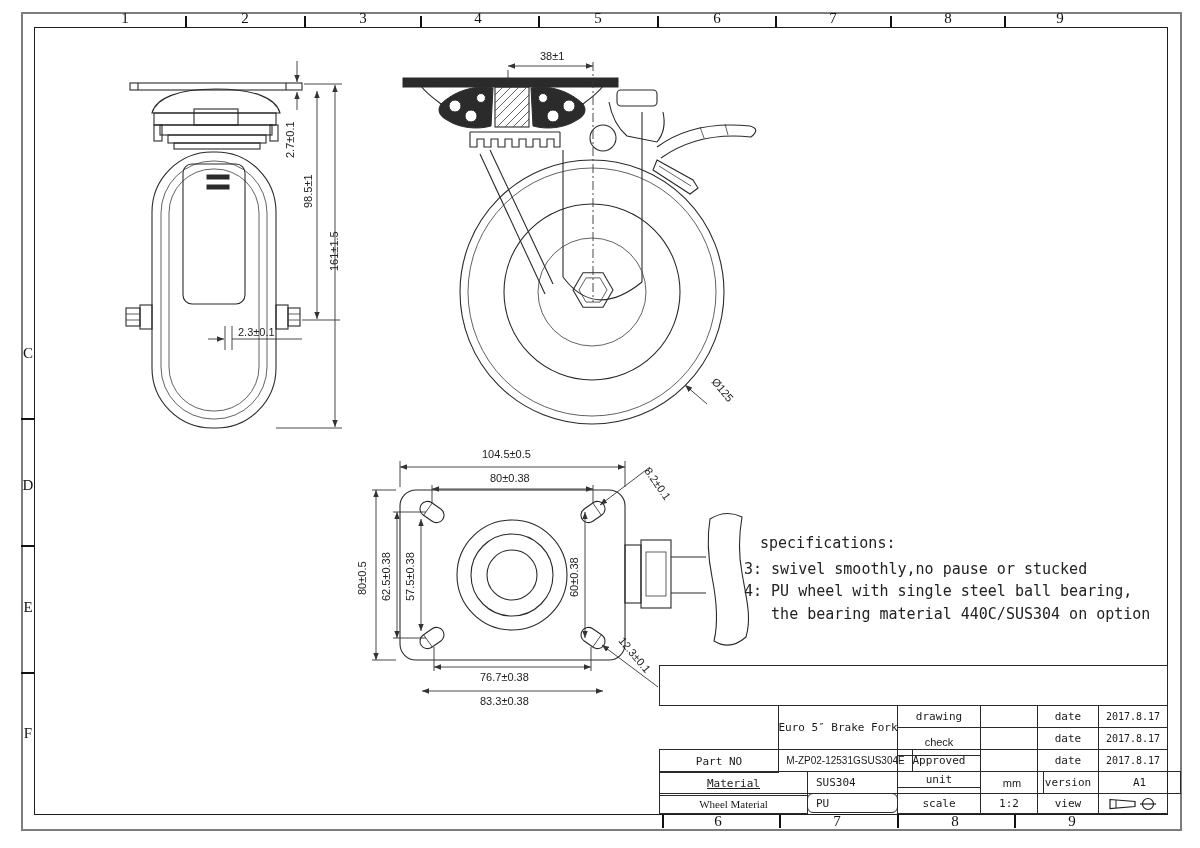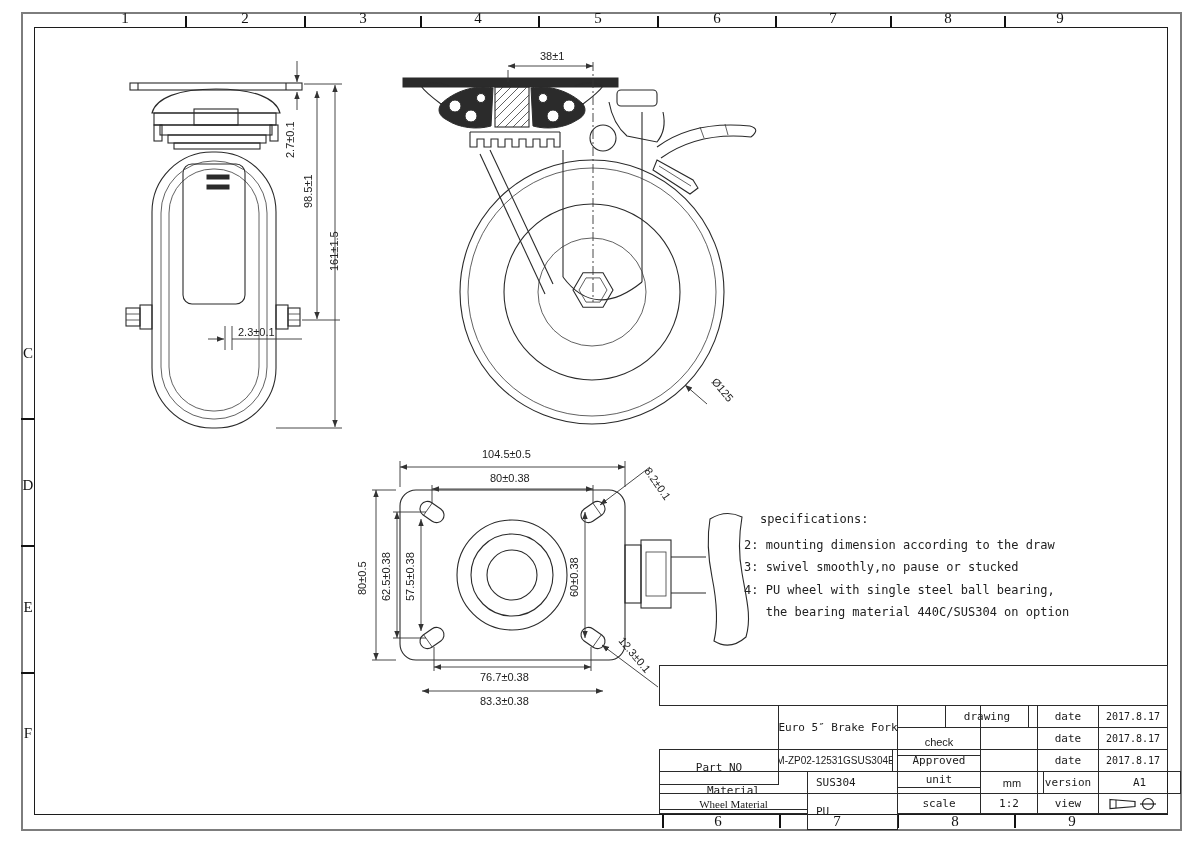--- a/index.html
+++ b/index.html
@@ -10,21 +10,21 @@
   #inner-border{left:34px;top:27px;width:1132px;height:786px;border:1.5px solid #1c1c1c;}
   .ruler-num{width:24px;margin-left:-12px;text-align:center;
              font-family:"Liberation Serif",serif;font-size:15px;color:#111;line-height:15px;}
   .tick-v{width:2px;background:#111;}
   .tick-h{height:2px;background:#111;}
   .tbc{box-sizing:border-box;border:1px solid #2a2a2a;display:flex;align-items:center;
        justify-content:center;font-size:11px;white-space:nowrap;overflow:hidden;}
   .tbc.left{justify-content:flex-start;padding-left:8px;}
   .sans{font-family:"Liberation Sans",sans-serif;}
   .small{font-size:10px;}
-  #specs{font-size:12px;line-height:22.6px;color:#222;}
+  #specs{font-size:15px;line-height:22.6px;color:#222;margin-top:24px;}
   #specs .spec-title{margin:0 0 3px 16px;}
   #specs .spec-line{white-space:pre;}
   svg text{font-family:"Liberation Sans",sans-serif;font-size:11px;fill:#222;}
   svg .ln{stroke:#2a2a2a;stroke-width:1.1;fill:none;}
   svg .thin{stroke:#3a3a3a;stroke-width:0.8;fill:none;}
   svg .dim{stroke:#333;stroke-width:0.9;fill:none;}
   svg .dark{fill:#2b2b2b;stroke:#2b2b2b;}
 </style>
 </head>
 <body>
@@ -279,56 +279,55 @@
       <line class="dim" x1="241" y1="202" x2="241" y2="226"></line>
       <text x="130" y="236">76.7±0.38</text>
 
       <line class="dim" x1="72" y1="246" x2="253" y2="246" marker-start="url(#arw3)" marker-end="url(#arw3)"></line>
       <text x="130" y="260">83.3±0.38</text>
     </g>
   </svg>
 
   <div id="specs" class="abs" style="left:744px;top:508px;width:430px;">
     <div class="spec-title">specifications:</div>
-    <div class="spec-line">2: mounting dimension according to the draw</div>
     <div class="spec-line">3: swivel smoothly,no pause or stucked</div>
     <div class="spec-line">4: PU wheel with single steel ball bearing,</div>
     <div class="spec-line">   the bearing material 440C/SUS304 on option</div>
   </div>
 
   <div class="abs tbc" style="left:659px;top:665px;width:509px;height:41px;"></div>
 
   <div class="abs tbc" style="left:778px;top:705px;width:120px;height:45px;">Euro 5″ Brake Fork</div>
 
-  <div class="abs tbc" style="left:945px;top:705px;width:84px;height:23px;">drawing</div>
+  <div class="abs tbc" style="left:897px;top:705px;width:84px;height:23px;">drawing</div>
   <div class="abs tbc" style="left:980px;top:705px;width:58px;height:23px;"></div>
   <div class="abs tbc" style="left:1037px;top:705px;width:62px;height:23px;">date</div>
   <div class="abs tbc small" style="left:1098px;top:705px;width:70px;height:23px;">2017.8.17</div>
 
   <div class="abs tbc sans" style="left:897px;top:727px;width:84px;height:29px;">check</div>
   <div class="abs tbc" style="left:980px;top:727px;width:58px;height:23px;"></div>
   <div class="abs tbc" style="left:1037px;top:727px;width:62px;height:23px;">date</div>
   <div class="abs tbc small" style="left:1098px;top:727px;width:70px;height:23px;">2017.8.17</div>
 
-  <div class="abs tbc" style="left:659px;top:749px;width:120px;height:36px;">Part NO</div>
-  <div class="abs tbc sans small" style="left:778px;top:749px;width:115px;height:23px;">M-ZP02-12531GSUS304E</div>
+  <div class="abs tbc" style="left:659px;top:749px;width:120px;height:24px;">Part NO</div>
+  <div class="abs tbc sans small" style="left:778px;top:749px;width:135px;height:23px;">M-ZP02-12531GSUS304E</div>
   <div class="abs tbc" style="left:897px;top:749px;width:84px;height:23px;">Approved</div>
   <div class="abs tbc" style="left:980px;top:749px;width:58px;height:23px;"></div>
   <div class="abs tbc" style="left:1037px;top:749px;width:62px;height:23px;">date</div>
   <div class="abs tbc small" style="left:1098px;top:749px;width:70px;height:23px;">2017.8.17</div>
 
-  <div class="abs tbc" style="left:659px;top:771px;width:149px;height:39px;">Material</div>
+  <div class="abs tbc" style="left:659px;top:771px;width:149px;height:25px;text-decoration:underline;">Material</div>
   <div class="abs tbc left" style="left:807px;top:771px;width:91px;height:23px;">SUS304</div>
   <div class="abs tbc" style="left:897px;top:771px;width:84px;height:17px;">unit</div>
   <div class="abs tbc sans" style="left:980px;top:771px;width:64px;height:23px;">mm</div>
   <div class="abs tbc" style="left:1037px;top:771px;width:62px;height:23px;">version</div>
   <div class="abs tbc" style="left:1098px;top:771px;width:83px;height:23px;">A1</div>
 
   <div class="abs tbc" style="left:659px;top:793px;width:149px;height:21px;font-family:Liberation Serif, serif;">Wheel Material</div>
-  <div class="abs tbc left" style="left:807px;top:793px;width:91px;height:37px;">PU</div>
+  <div class="abs tbc left" style="left:807px;top:793px;width:91px;height:20px;border-radius:6px;">PU</div>
   <div class="abs tbc" style="left:897px;top:793px;width:84px;height:21px;">scale</div>
   <div class="abs tbc" style="left:980px;top:793px;width:58px;height:21px;">1:2</div>
   <div class="abs tbc" style="left:1037px;top:793px;width:62px;height:21px;">view</div>
   <div class="abs tbc" style="left:1098px;top:793px;width:70px;height:21px;">
     <svg width="50" height="16" viewBox="0 0 50 16">
       <path d="M2,3.5 L27,5.5 L27,10.5 L2,12.5 Z" fill="none" stroke="#222" stroke-width="1.2"></path>
       <line x1="8" y1="3.9" x2="8" y2="12.1" stroke="#222" stroke-width="1"></line>
       <circle cx="40" cy="8" r="5.5" fill="none" stroke="#222" stroke-width="1.2"></circle>
       <line x1="32" y1="8" x2="48" y2="8" stroke="#222" stroke-width="1.2"></line>
     </svg>

